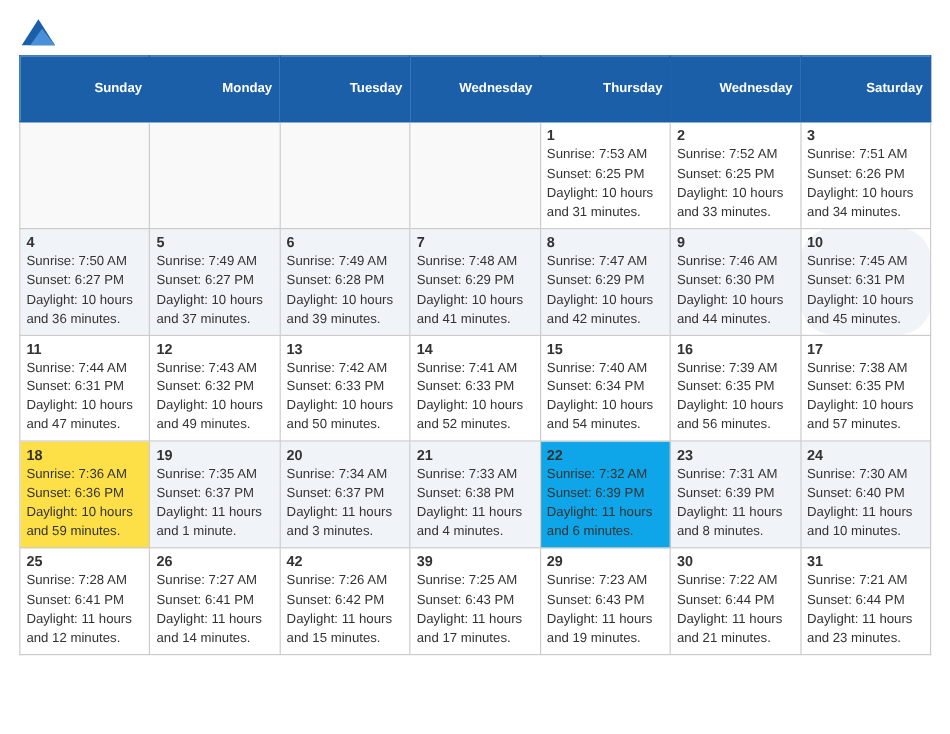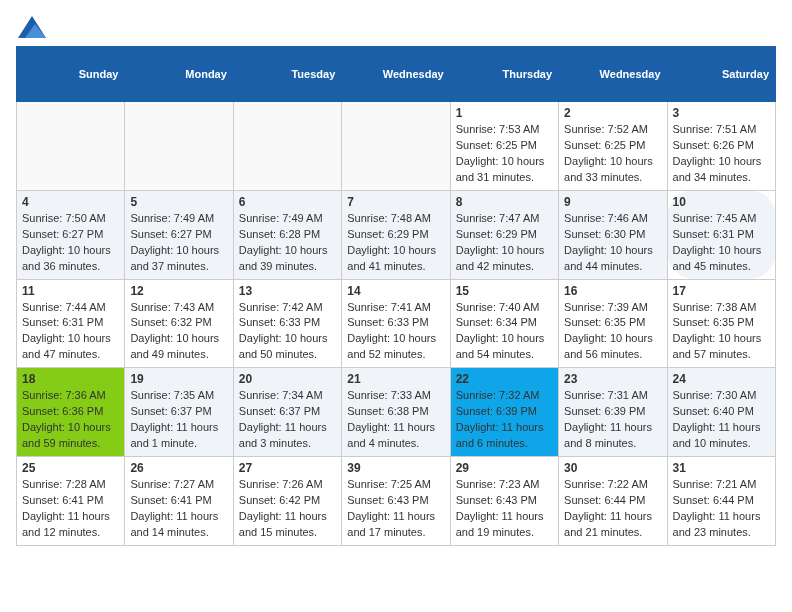--- a/index.html
+++ b/index.html
@@ -199,21 +199,21 @@
         <td>
           <span class="day-num">16</span>
           <div class="day-info">Sunrise: 7:39 AM<br>Sunset: 6:35 PM<br>Daylight: 10 hours and 56 minutes.</div>
         </td>
         <td>
           <span class="day-num">17</span>
           <div class="day-info">Sunrise: 7:38 AM<br>Sunset: 6:35 PM<br>Daylight: 10 hours and 57 minutes.</div>
         </td>
       </tr>
       <tr>
-        <td style="background: #84cc16;">
+        <td style="background: #fde047;">
           <span class="day-num">18</span>
           <div class="day-info">Sunrise: 7:36 AM<br>Sunset: 6:36 PM<br>Daylight: 10 hours and 59 minutes.</div>
         </td>
         <td style="background: rgb(240, 244, 248); margin-left: 20px;">
           <span class="day-num">19</span>
           <div class="day-info">Sunrise: 7:35 AM<br>Sunset: 6:37 PM<br>Daylight: 11 hours and 1 minute.</div>
         </td>
         <td style="background: rgb(240, 244, 248);">
           <span class="day-num">20</span>
           <div class="day-info">Sunrise: 7:34 AM<br>Sunset: 6:37 PM<br>Daylight: 11 hours and 3 minutes.</div>
@@ -238,21 +238,21 @@
       <tr>
         <td>
           <span class="day-num">25</span>
           <div class="day-info">Sunrise: 7:28 AM<br>Sunset: 6:41 PM<br>Daylight: 11 hours and 12 minutes.</div>
         </td>
         <td>
           <span class="day-num">26</span>
           <div class="day-info">Sunrise: 7:27 AM<br>Sunset: 6:41 PM<br>Daylight: 11 hours and 14 minutes.</div>
         </td>
         <td>
-          <span class="day-num">27</span>
+          <span class="day-num">42</span>
           <div class="day-info">Sunrise: 7:26 AM<br>Sunset: 6:42 PM<br>Daylight: 11 hours and 15 minutes.</div>
         </td>
         <td>
           <span class="day-num">39</span>
           <div class="day-info">Sunrise: 7:25 AM<br>Sunset: 6:43 PM<br>Daylight: 11 hours and 17 minutes.</div>
         </td>
         <td>
           <span class="day-num">29</span>
           <div class="day-info">Sunrise: 7:23 AM<br>Sunset: 6:43 PM<br>Daylight: 11 hours and 19 minutes.</div>
         </td>

